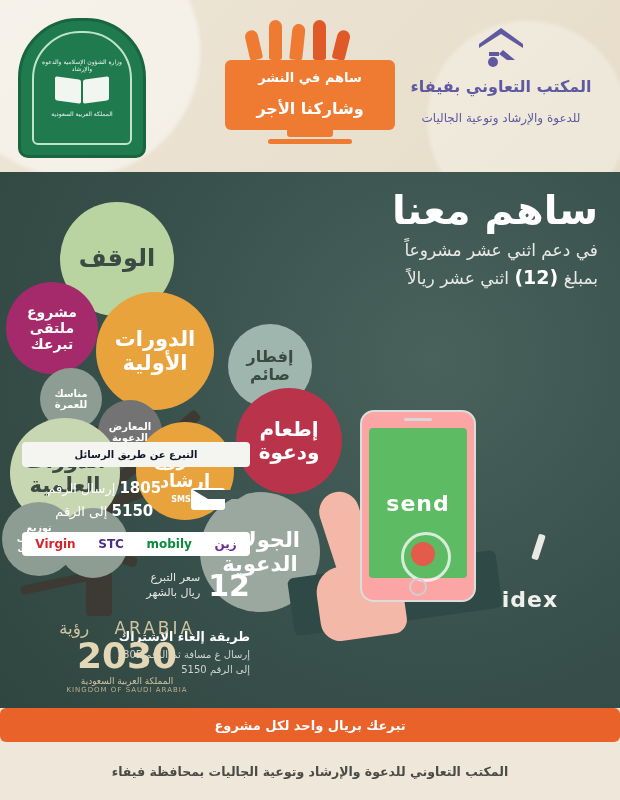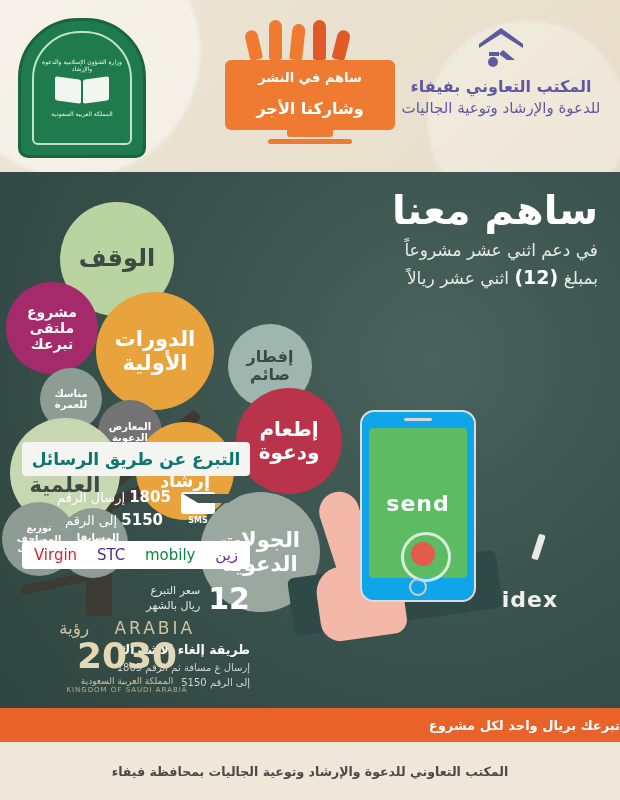--- a/index.html
+++ b/index.html
@@ -27,21 +27,21 @@
   }
   .logo-left{position:absolute;right:14px;top:24px;width:210px;text-align:center;}
   .logo-mark{
     width:56px;height:48px;margin:0 auto 6px auto;position:relative;
   }
   .logo-title{
     color:#5f5aa0;font-size:16px;font-weight:bold;letter-spacing:0;direction:rtl;
     line-height:1.1;
   }
   .logo-sub{
-    color:#5f5aa0;font-size:15px;margin-top:3px;direction:rtl;
+    color:#5f5aa0;font-size:12px;margin-top:15px;direction:rtl;
   }
 
   
   .monitor{position:absolute;left:50%;transform:translateX(-50%);top:14px;width:170px;}
   .hands{position:relative;height:46px;}
   .hand{
     position:absolute;bottom:0;width:13px;height:34px;border-radius:7px 7px 3px 3px;
     background:#ef7b33;
   }
   .hand.h1{left:22px;height:30px;transform:rotate(-13deg);}
@@ -111,21 +111,21 @@
 
   
   .c{
     position:absolute;border-radius:50%;display:flex;align-items:center;justify-content:center;
     text-align:center;color:#fff;direction:rtl;font-weight:bold;line-height:1.15;
     box-sizing:border-box;padding:4px;
   }
 
   
   .phone{
-    position:absolute;left:360px;top:238px;width:112px;height:188px;background:#0ea5e9;
+    position:absolute;left:360px;top:238px;width:112px;height:188px;background:#fca5a5;
     border-radius:14px;border:2px solid #dcdcdc;
   }
   .phone .scr{
     position:absolute;left:7px;top:16px;right:7px;bottom:22px;background:#5dbb63;border-radius:4px;
     display:flex;align-items:center;justify-content:center;
   }
   .phone .send{color:#fff;font-size:22px;font-weight:bold;letter-spacing:1px;}
   .phone .btn{
     position:absolute;left:50%;transform:translateX(-50%);bottom:4px;width:14px;height:14px;
     border:2px solid #cfcfcf;border-radius:50%;
@@ -153,38 +153,38 @@
   .palm{
     position:absolute;left:318px;top:392px;width:86px;height:74px;background:#f3b8a8;
     border-radius:26px 20px 14px 20px;transform:rotate(-8deg);
   }
 
   
   .sms-panel{
     position:absolute;left:22px;top:270px;width:228px;color:#fff;direction:rtl;text-align:center;
   }
   .sms-title{
-    background:#f4f4f0;color:#0f766e;border-radius:4px;padding:7px 6px;font-size:17px;font-weight:bold;
+    background:#f4f4f0;color:#0f172a;border-radius:4px;padding:7px 6px;font-size:10px;font-weight:bold;
   }
   .sms-rows{display:flex;align-items:center;justify-content:center;gap:10px;margin-top:10px;}
-  .sms-icon{display:flex;flex-direction:column;align-items:center;color:#fff;font-size:8px;font-weight:bold;}
+  .sms-icon{display:flex;flex-direction:row;align-items:center;color:#fff;font-size:8px;font-weight:bold;}
   .env{
     width:34px;height:22px;background:#fff;border-radius:3px;position:relative;margin-bottom:2px;
   }
   .env:before{
     content:"";position:absolute;left:2px;top:2px;width:30px;height:14px;
     border-top:9px solid #3f5551;border-left:15px solid transparent;border-right:15px solid transparent;
   }
   .sms-nums{font-size:13px;line-height:1.5;}
   .sms-nums .n{font-size:15px;font-weight:bold;}
   .carriers{
     background:#fff;border-radius:4px;margin-top:10px;padding:5px 4px;display:flex;align-items:center;
     justify-content:space-around;gap:4px;
   }
-  .carriers span{font-size:15px;font-weight:normal;}
+  .carriers span{font-size:12px;font-weight:bold;}
   .price-row{
     display:flex;align-items:center;justify-content:flex-start;gap:8px;margin-top:12px;direction:rtl;
   }
   .price-num{font-size:30px;font-weight:bold;color:#fff;}
   .price-txt{font-size:11px;line-height:1.35;color:#e7e8e4;text-align:right;}
   .cancel{margin-top:26px;text-align:right;direction:rtl;}
   .cancel .t{font-size:12.5px;font-weight:bold;color:#fff;}
   .cancel .d{font-size:10px;color:#cfd4d0;line-height:1.5;margin-top:3px;}
 
   
@@ -199,22 +199,22 @@
   .permit{font-size:8.5px;color:#e6e6e2;line-height:1.5;}
   .idex-word{font-size:22px;font-weight:bold;color:#f0f0ec;margin-top:6px;letter-spacing:1px;}
   .pen{
     position:absolute;right:78px;bottom:148px;width:7px;height:26px;background:#e9e9e5;
     transform:rotate(18deg);border-radius:2px;
   }
 
   
   .strip{
     position:absolute;left:0;top:708px;width:620px;height:34px;background:#e8622a;
-    color:#fff;display:flex;align-items:center;justify-content:flex-start;direction:rtl;
-    font-size:13px;font-weight:bold;
+    color:#fff;display:flex;align-items:center;justify-content:center;direction:rtl;
+    font-size:13px;font-weight:bold;border-radius:6px;
   }
   
   .footer{
     position:absolute;left:0;top:742px;width:620px;height:58px;background:#efe7da;
     display:flex;align-items:center;justify-content:center;direction:rtl;
     color:#4a4a46;font-size:12.5px;font-weight:bold;
   }
 </style>
 </head>
 <body>

